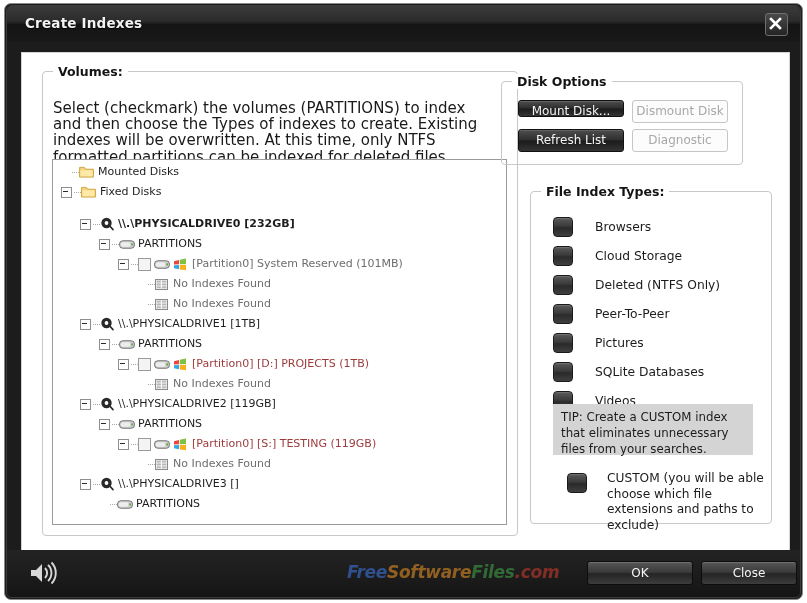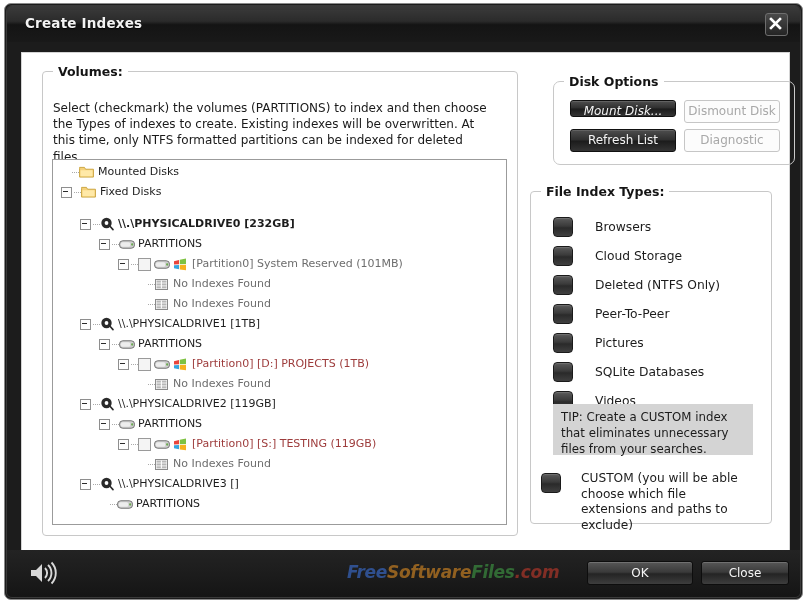--- a/index.html
+++ b/index.html
@@ -82,29 +82,29 @@
     top: -8px; left: 10px;
     padding: 0 5px;
     background: #ffffff;
     font-size: 12.5px;
     font-weight: bold;
     color: #141414;
     white-space: nowrap;
   }
 
   #grp-volumes { left: 20px; top: 18px; width: 476px; height: 465px; }
-  #grp-diskopts { left: 531px; top: 28px; width: 242px; height: 84px; border-radius: 7px; }
+  #grp-diskopts { left: 479px; top: 28px; width: 242px; height: 84px; }
   #grp-indextypes { left: 508px; top: 138px; width: 242px; height: 333px; }
 
   
   #intro {
     position: absolute;
     left: 31px; top: 47px;
     width: 440px;
-    font-size: 12px;
+    font-size: 15px;
     line-height: 16.2px;
     color: #1a1a1a;
   }
 
   
   #treebox {
     position: absolute;
     left: 30px; top: 106px;
     width: 455px; height: 366px;
     background: #ffffff;
@@ -186,21 +186,21 @@
   .btn-light {
     position: absolute;
     background: #fcfcfc;
     border: 1px solid #c6c6c6;
     border-radius: 3px;
     color: #a8a8a8;
     font-size: 12px;
     text-align: center;
     box-sizing: border-box;
   }
-  #btn-mount    { left: 16px;  top: 18px; width: 106px; height: 17px; line-height: 21px; font-style: italic; }
+  #btn-mount    { left: 16px;  top: 18px; width: 106px; height: 17px; line-height: 21px; }
   #btn-refresh  { left: 16px;  top: 47px; width: 106px; height: 23px; line-height: 21px; }
   #btn-dismount { left: 130px; top: 18px; width: 96px;  height: 23px; line-height: 21px; }
   #btn-diag     { left: 130px; top: 47px; width: 96px;  height: 23px; line-height: 21px; }
 
   
   .idxrow {
     position: absolute;
     left: 22px;
     height: 18px;
     white-space: nowrap;
@@ -230,21 +230,21 @@
     width: 200px; height: 51px;
     background: #d4d4d4;
     font-size: 11.8px;
     line-height: 16px;
     color: #1b1b1b;
     padding: 5px 8px;
     box-sizing: border-box;
   }
 
   
-  #custom-row { position: absolute; left: 10px; top: 279px; width: 212px; }
+  #custom-row { position: absolute; left: 36px; top: 279px; width: 212px; }
   #custom-chk {
     position: absolute; left: 0; top: 2px;
     width: 18px; height: 18px;
     background: linear-gradient(to bottom, #5a5a5a 0%, #3a3a3a 45%, #2a2a2a 55%, #3f3f3f 100%);
     border: 1px solid #1a1a1a;
     border-radius: 4px;
     cursor: pointer;
     box-shadow: inset 0 1px 1px rgba(255,255,255,0.15);
   }
   #custom-lbl {
@@ -283,21 +283,21 @@
     border: 1px solid #0d0d0d;
     border-radius: 3px;
     color: #f5f5f5;
     font-size: 12px;
     text-align: center;
     cursor: pointer;
     box-sizing: border-box;
     box-shadow: inset 0 1px 0 rgba(255,255,255,0.16);
   }
   #btn-ok    { left: 580px; width: 106px; }
-  #btn-close { left: 694px; width: 88px; }
+  #btn-close { left: 694px; width: 96px; }
 </style>
 </head>
 <body>
 
 <div id="window">
 
   <div id="titlebar">
     <div id="title-text">Create Indexes</div>
     <div id="close-btn">
       <svg width="13" height="13" viewBox="0 0 13 13">

